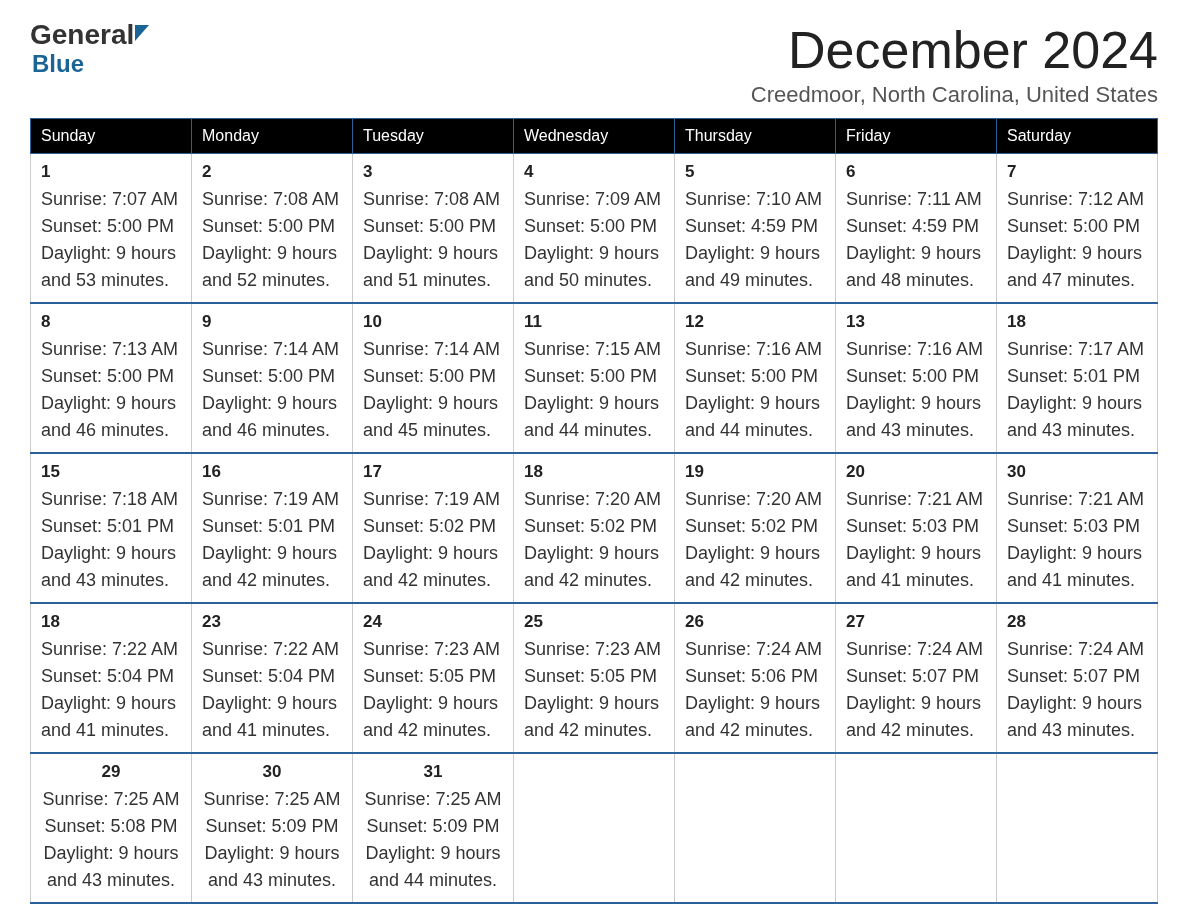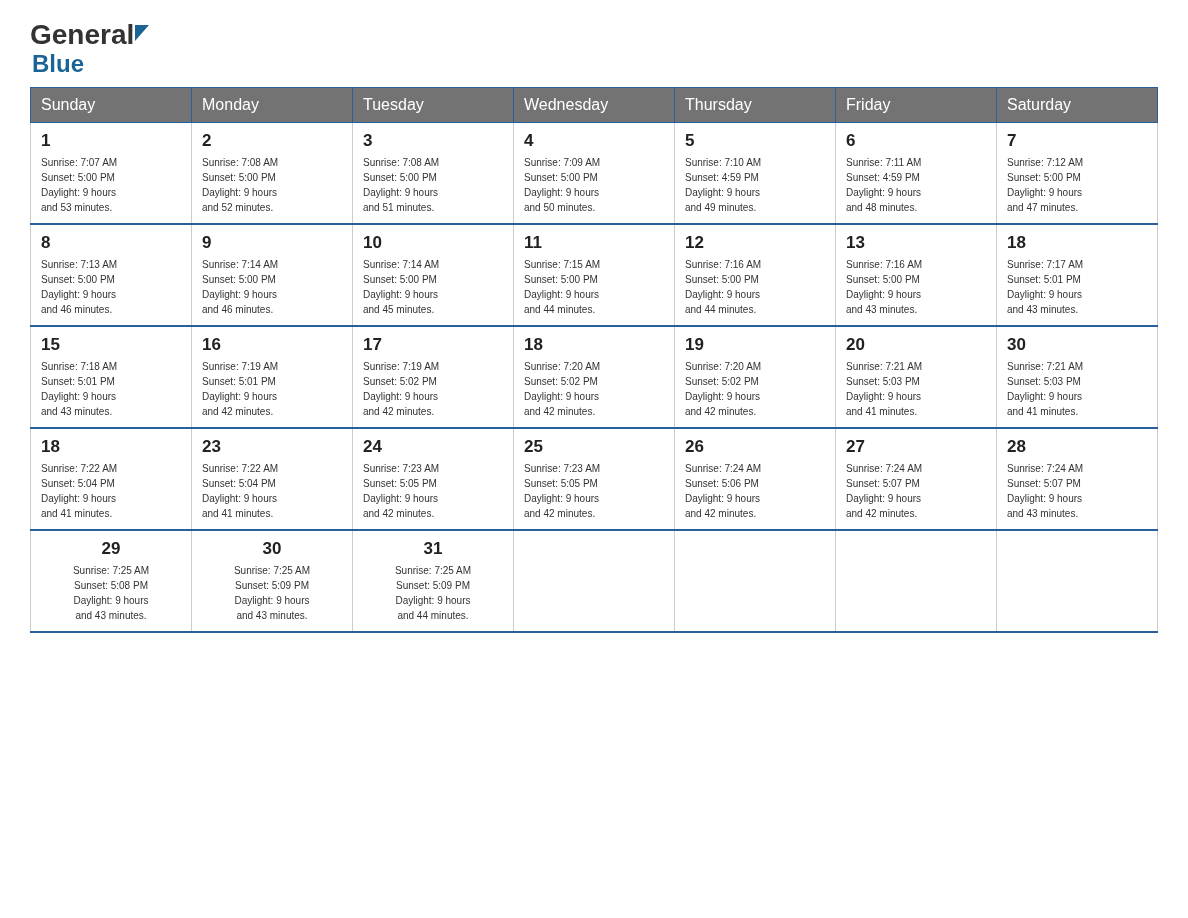--- a/index.html
+++ b/index.html
@@ -27,21 +27,21 @@
       font-size: 22px;
       color: #555;
       margin-top: 2px;
     }
     .calendar {
       width: 100%;
       border-collapse: collapse;
       margin-top: 10px;
     }
     .calendar th {
-      background-color: #737373;
+      background-color: #000000;
       color: #fff;
       font-size: 16px;
       font-weight: normal;
       padding: 8px 10px;
       text-align: left;
       border: 1px solid #2a6099;
     }
     .calendar td {
       border: 1px solid #ccc;
       vertical-align: top;
@@ -50,21 +50,21 @@
       min-height: 100px;
     }
     .day-number {
       font-size: 17px;
       font-weight: bold;
       color: #222;
       display: block;
       margin-bottom: 4px;
     }
     .day-info {
-      font-size: 10px;
+      font-size: 18px;
       color: #333;
       line-height: 1.5;
     }
     .empty-cell {
       background: #fff;
     }
     .logo-section {
       display: flex;
       flex-direction: column;
       line-height: 1.1;
@@ -83,20 +83,24 @@
 </head>
 <body>
 
 <div class="header">
   <div class="logo-section">
     <div class="logo-row1">
       <span style="font-size:28px;font-weight:bold;color:#333;">General</span>
       <span style="display:inline-block;width:0;height:0;border-style:solid;border-width:16px 14px 0 0;border-color:#1a6496 transparent transparent transparent;margin:0 1px;vertical-align:middle;position:relative;top:-2px;"></span>
     </div>
     <div class="logo-row2">Blue</div>
+  </div>
+  <div class="title-area">
+    <div class="month-title">December 2024</div>
+    <div class="location-title">Creedmoor, North Carolina, United States</div>
   </div>
 </div>
 
 <table class="calendar">
   <thead>
     <tr>
       <th>Sunday</th>
       <th>Monday</th>
       <th>Tuesday</th>
       <th>Wednesday</th>

